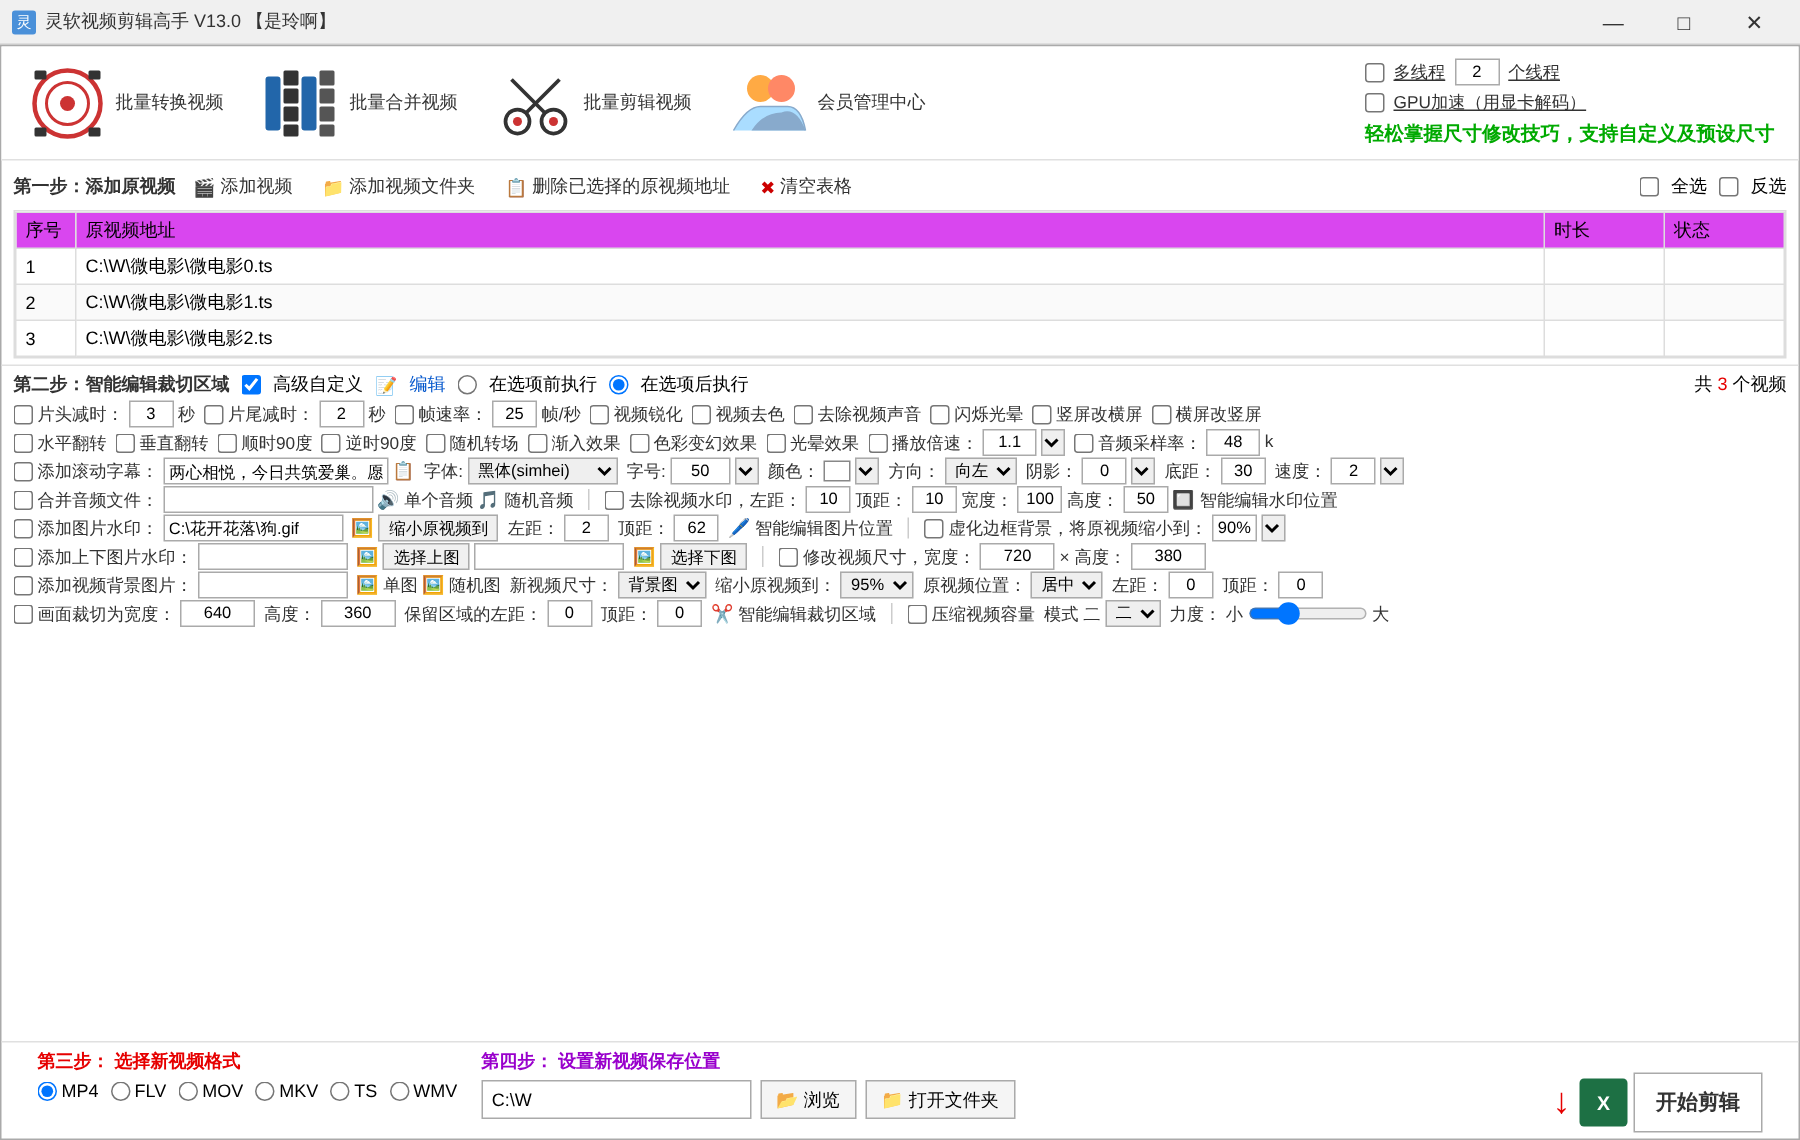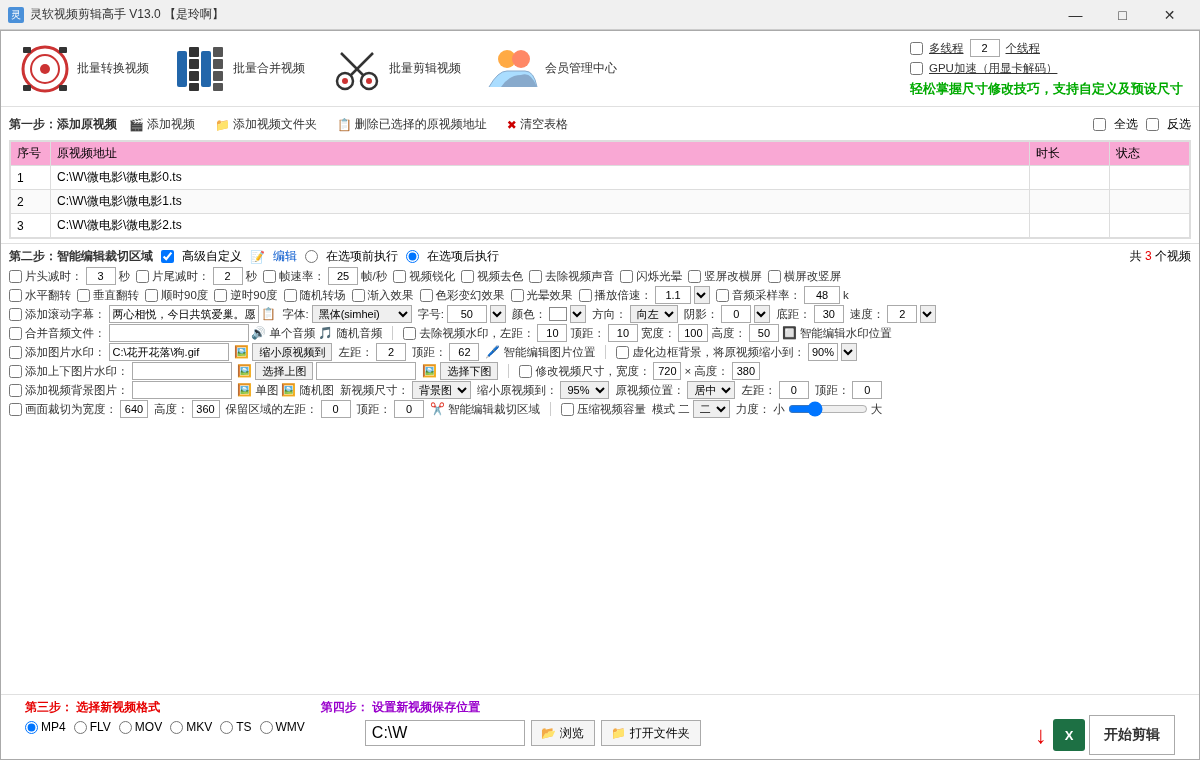--- a/index.html
+++ b/index.html
@@ -156,21 +156,21 @@
       align-items: center;
       gap: 8px;
     }
 
     
     .file-table {
       width: 100%;
       border-collapse: collapse;
     }
     .file-table th {
-      background: #f9a8d4;
+      background: #d946ef;
       border: 1px solid #ddd;
       padding: 3px 6px;
       text-align: left;
       font-weight: normal;
       font-size: 12px;
     }
     .file-table td {
       border: 1px solid #ddd;
       padding: 3px 6px;
       font-size: 12px;
@@ -276,26 +276,25 @@
       display: flex;
       flex-direction: column;
       gap: 4px;
     }
     .path-row {
       display: flex;
       align-items: center;
       gap: 6px;
     }
     .path-input {
-      width: 160px;
+      width: 180px;
       height: 26px;
       border: 1px solid #aaa;
       padding: 0 6px;
-      font-size: 16px;
-      margin-left: 44px;
+      font-size: 12px;
     }
     .btn-browse {
       display: flex;
       align-items: center;
       gap: 3px;
       padding: 3px 10px;
       background: #f5f5f5;
       border: 1px solid #aaa;
       cursor: pointer;
       font-size: 12px;
@@ -375,21 +374,21 @@
 
     .small-input {
       width: 30px;
       height: 18px;
       border: 1px solid #aaa;
       text-align: center;
       font-size: 11px;
     }
 
     .medium-input {
-      width: 28px;
+      width: 50px;
       height: 18px;
       border: 1px solid #aaa;
       text-align: center;
       font-size: 11px;
     }
 
     .large-input {
       width: 80px;
       height: 18px;
       border: 1px solid #aaa;

